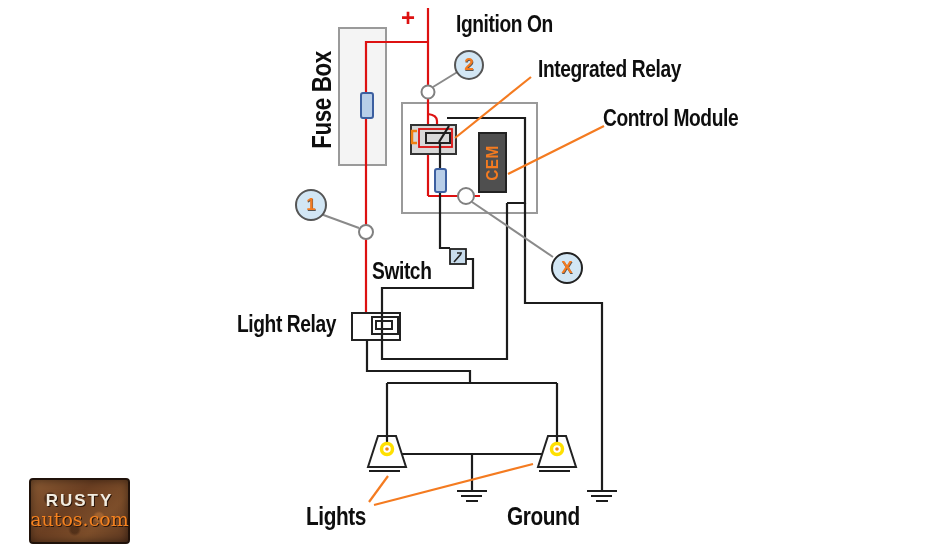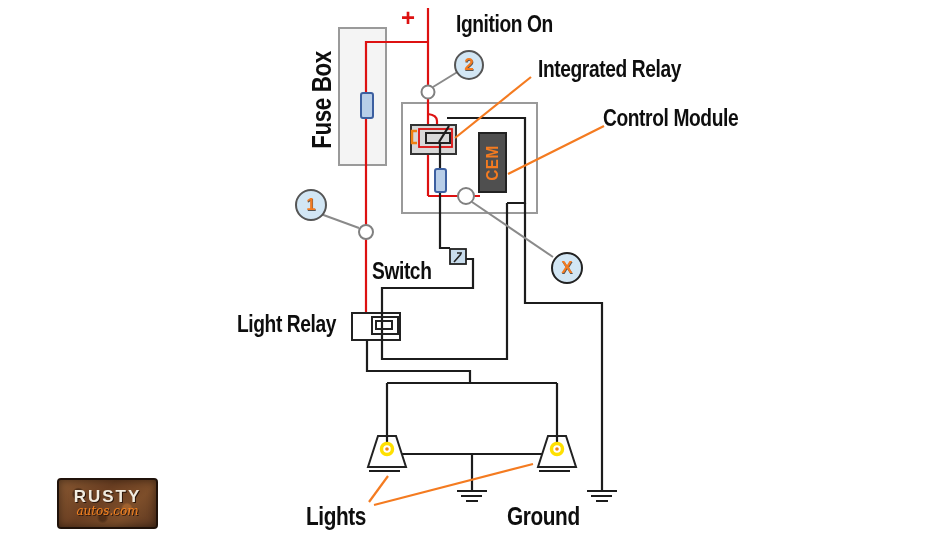--- a/index.html
+++ b/index.html
@@ -52,38 +52,37 @@
   .badge{
     position:absolute;border-radius:50%;background:var(--marker-fill);
     display:flex;align-items:center;justify-content:center;
     color:var(--accent-orange);font-weight:bold;font-size:17px;
     text-shadow:0.5px 0.5px 0 #555;
   }
   .badge.b1{left:295px;top:189px;width:28px;height:28px;border:2px solid #555;}
   .badge.b2{left:454px;top:50px;width:26px;height:26px;border:2px solid #555;}
   .badge.bx{left:551px;top:252px;width:28px;height:28px;border:2px solid #222;}
   .logo{
-    position:absolute;left:29px;top:478px;width:101px;height:51px;
+    position:absolute;left:29px;top:478px;width:101px;height:66px;
     box-sizing:border-box;border:2px solid #20120a;border-radius:4px;
     background:
       radial-gradient(circle at 20% 30%, rgba(40,20,8,0.5) 0 6%, transparent 8%),
       radial-gradient(circle at 70% 60%, rgba(230,140,60,0.35) 0 5%, transparent 8%),
       radial-gradient(circle at 45% 80%, rgba(40,20,8,0.45) 0 5%, transparent 9%),
       linear-gradient(135deg,#8a5a33,#6b3f22 40%,#7d4e2a 70%,#5c3720);
     display:flex;flex-direction:column;align-items:center;justify-content:center;
     box-shadow:inset 0 0 8px rgba(0,0,0,0.5);
-    margin-left:28px;
   }
   .logo .brand{
     color:#f2ece0;font-weight:bold;font-size:17px;letter-spacing:2px;
     line-height:1;text-shadow:1px 1px 0 #2a160a;
   }
   .logo .domain{
-    font-family:"DejaVu Serif",serif;font-style:italic;color:#f5821f;
-    font-size:12px;line-height:1.1;text-shadow:1px 1px 0 #2a160a;
+    font-family:"DejaVu Serif",serif;color:#f5821f;
+    font-size:19px;line-height:1.1;text-shadow:1px 1px 0 #2a160a;
   }
 </style>
 </head>
 <body>
 
 <div class="canvas">
 
   <svg width="927" height="550" viewBox="0 0 927 550">
 
     <rect class="gbox" x="339" y="28" width="47" height="137"></rect>

